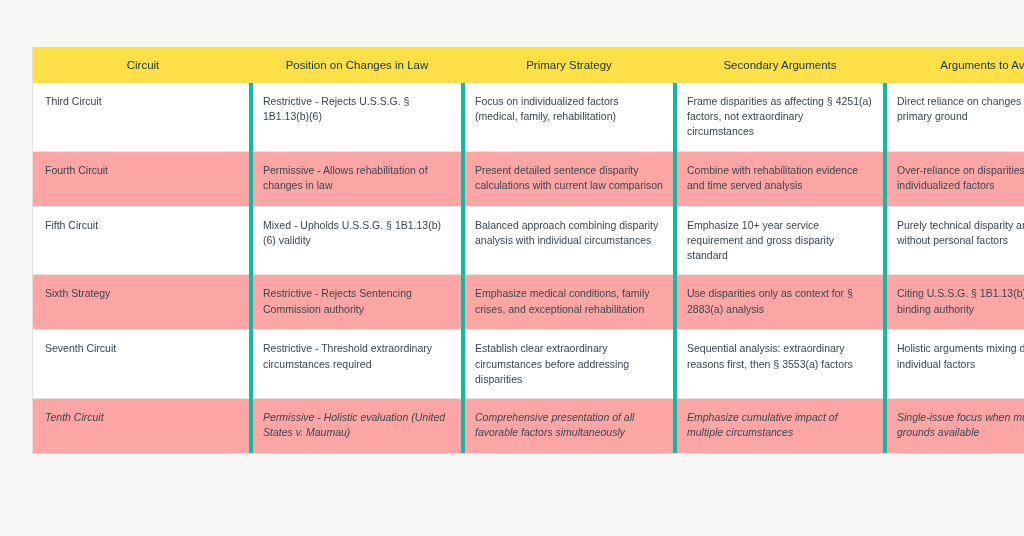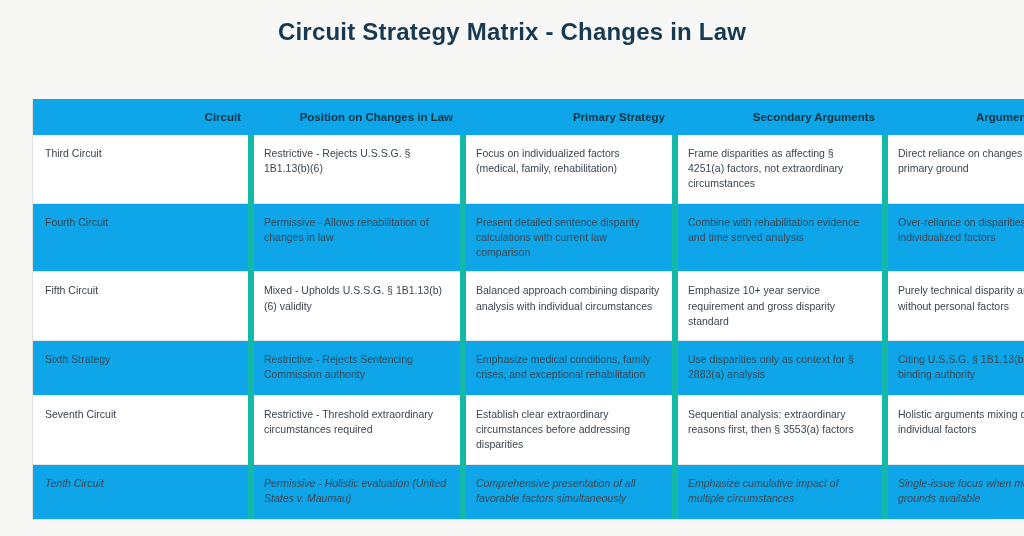--- a/index.html
+++ b/index.html
@@ -33,61 +33,60 @@
     background: #ffffff;
     border: 1px solid #e2e2e0;
     border-top: none;
   }
   table.matrix {
     border-collapse: collapse;
     width: 960px;
     table-layout: fixed;
   }
   table.matrix thead th {
-    background: #0ea5e9;
+    background: #fde047;
     color: #12343f;
     font-size: 11.5px;
-    font-weight: bold;
-    text-align: right;
+    font-weight: normal;
+    text-align: center;
     padding: 12px 10px 12px 10px;
     vertical-align: middle;
     border: none;
   }
   table.matrix thead th.col0 { width: 196px; padding-left: 12px; }
   table.matrix thead th.col1 { width: 192px; }
   table.matrix thead th.col2 { width: 192px; }
   table.matrix thead th.col3 { width: 190px; }
   table.matrix thead th.col4 { width: 190px; }
 
   table.matrix tbody td {
     font-size: 10.5px;
     line-height: 1.45;
     color: #3b4650;
     vertical-align: top;
     padding: 11px 10px 11px 10px;
     border-bottom: 1px solid #e6e6e4;
-    border-right: 6px solid #14b8a6;
+    border-right: 4px solid #14b8a6;
     background: #ffffff;
   }
   table.matrix tbody td:last-child { border-right: none; }
   table.matrix tbody tr:last-child td { border-bottom: none; font-style: italic; }
-  table.matrix tbody tr.alt td { background: #0ea5e9; margin-top: 12px; }
+  table.matrix tbody tr.alt td { background: #fca5a5; margin-top: 12px; }
   table.matrix tbody td.circuit {
     color: #39434d;
     padding-left: 12px;
     font-size: 10.5px;
   }
   table.matrix tbody tr { height: 55px; }
 </style>
 </head>
 <body>
 
 <div class="page">
 
-  <div class="title">Circuit Strategy Matrix - Changes in Law</div>
 
   <div class="table-wrap">
     <table class="matrix">
       <thead>
         <tr>
           <th class="col0">Circuit</th>
           <th class="col1">Position on Changes in Law</th>
           <th class="col2">Primary Strategy</th>
           <th class="col3">Secondary Arguments</th>
           <th class="col4">Arguments to Avoid</th>

